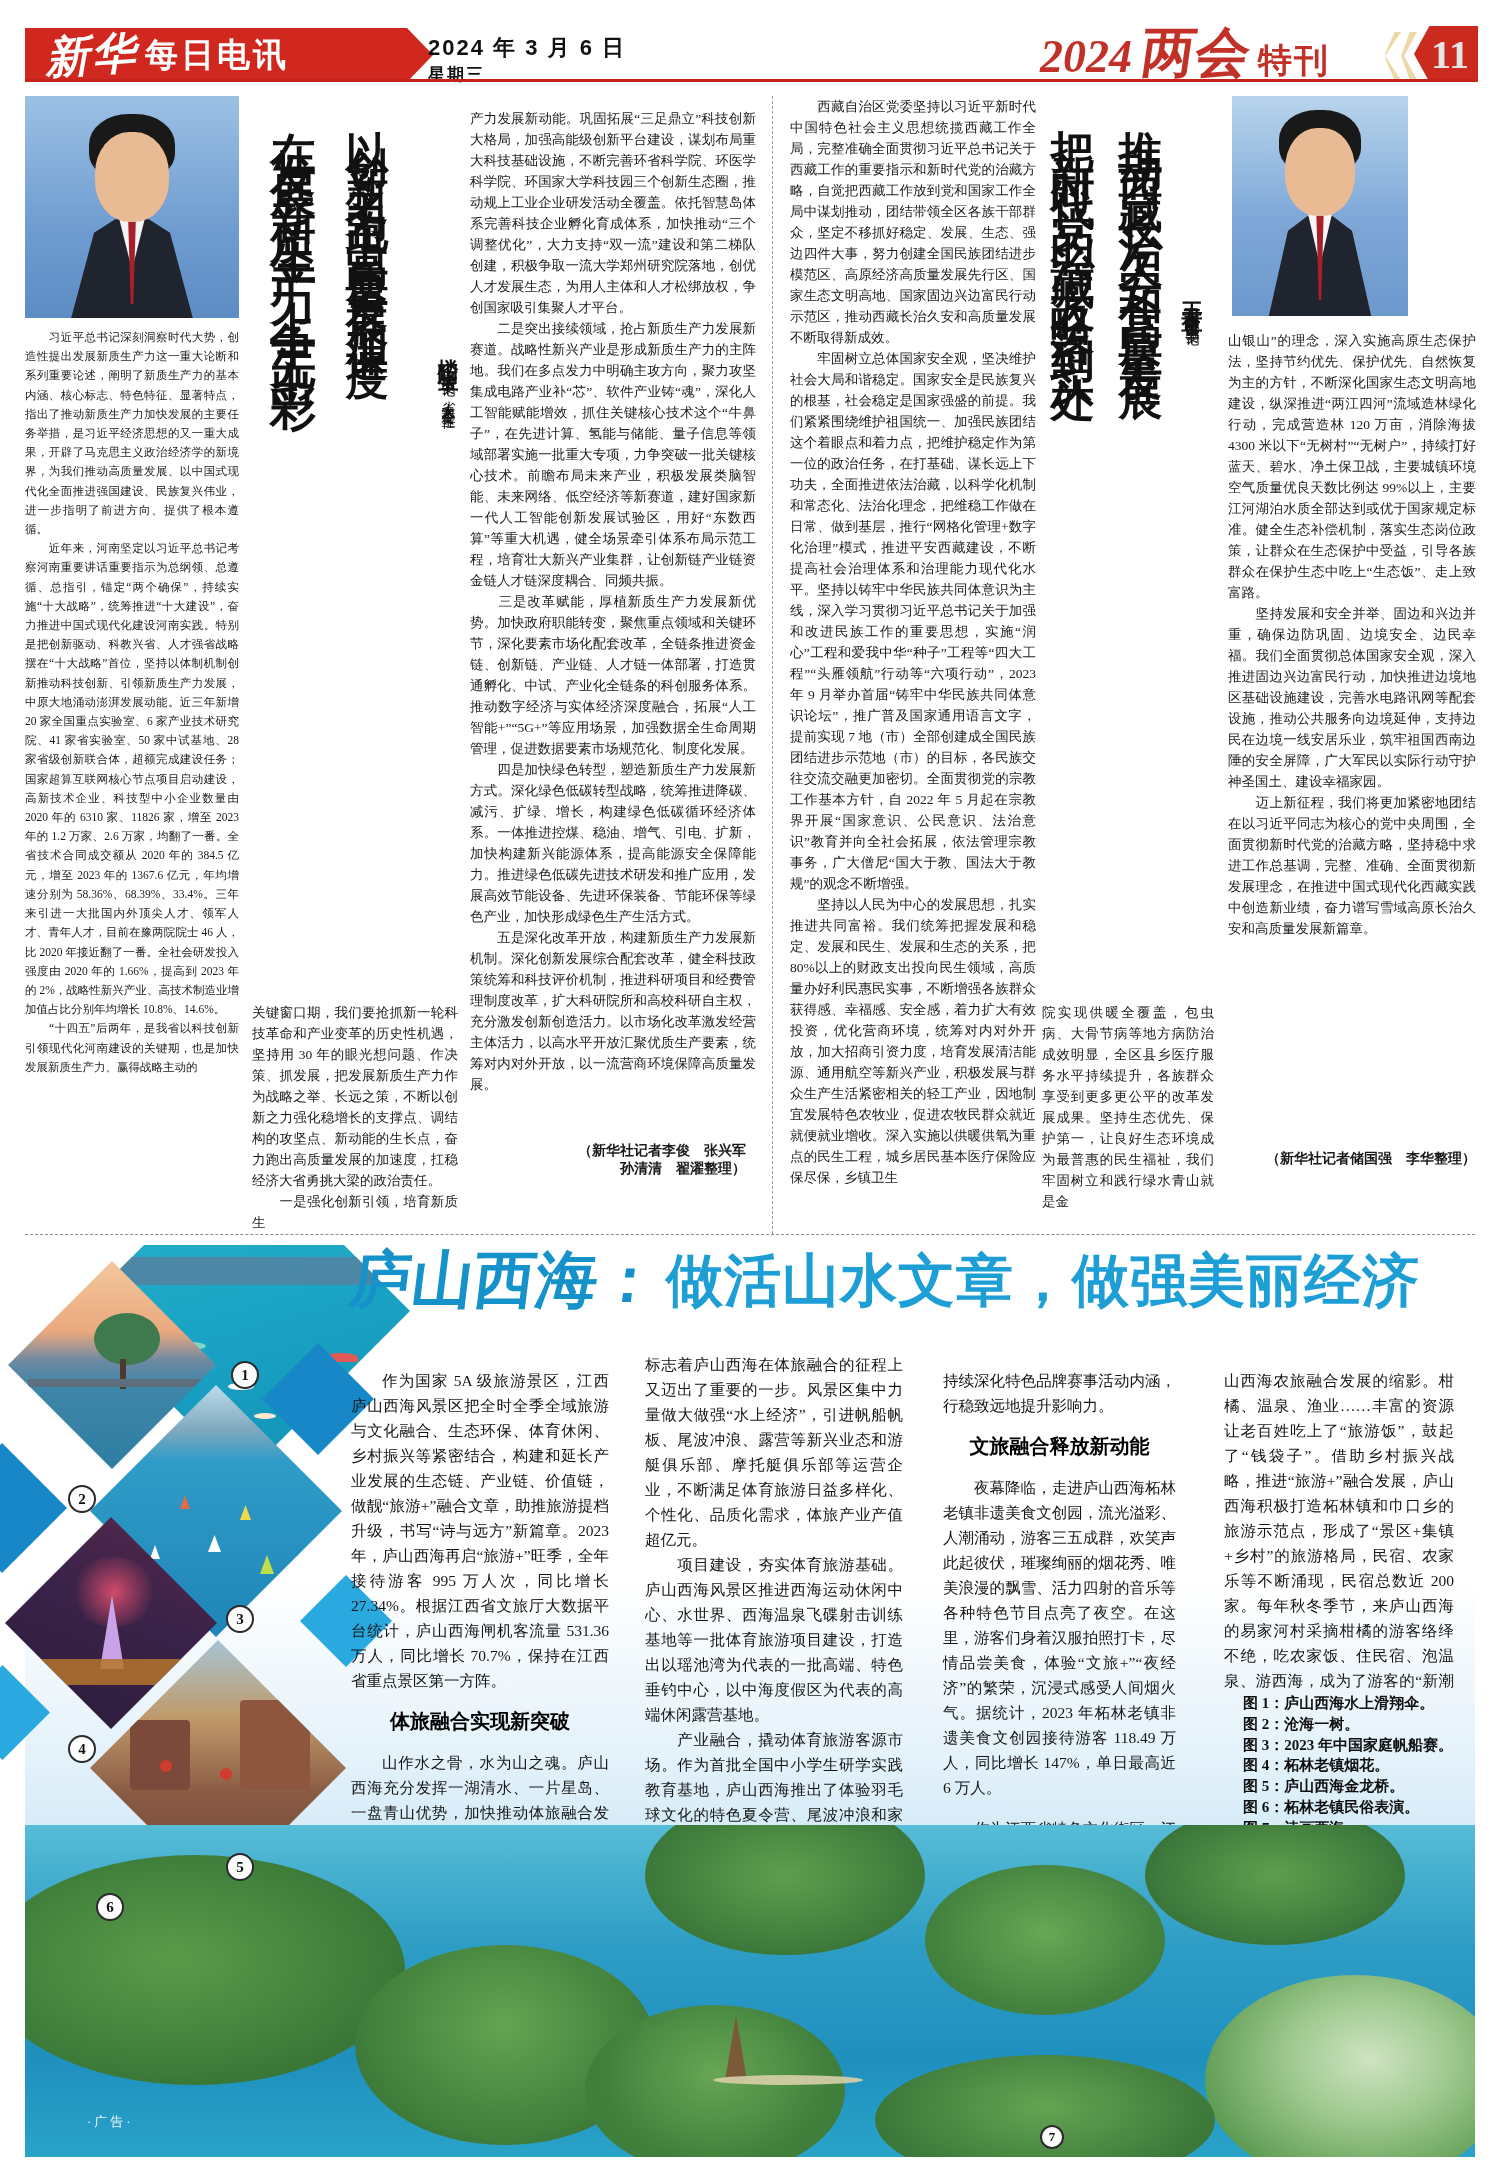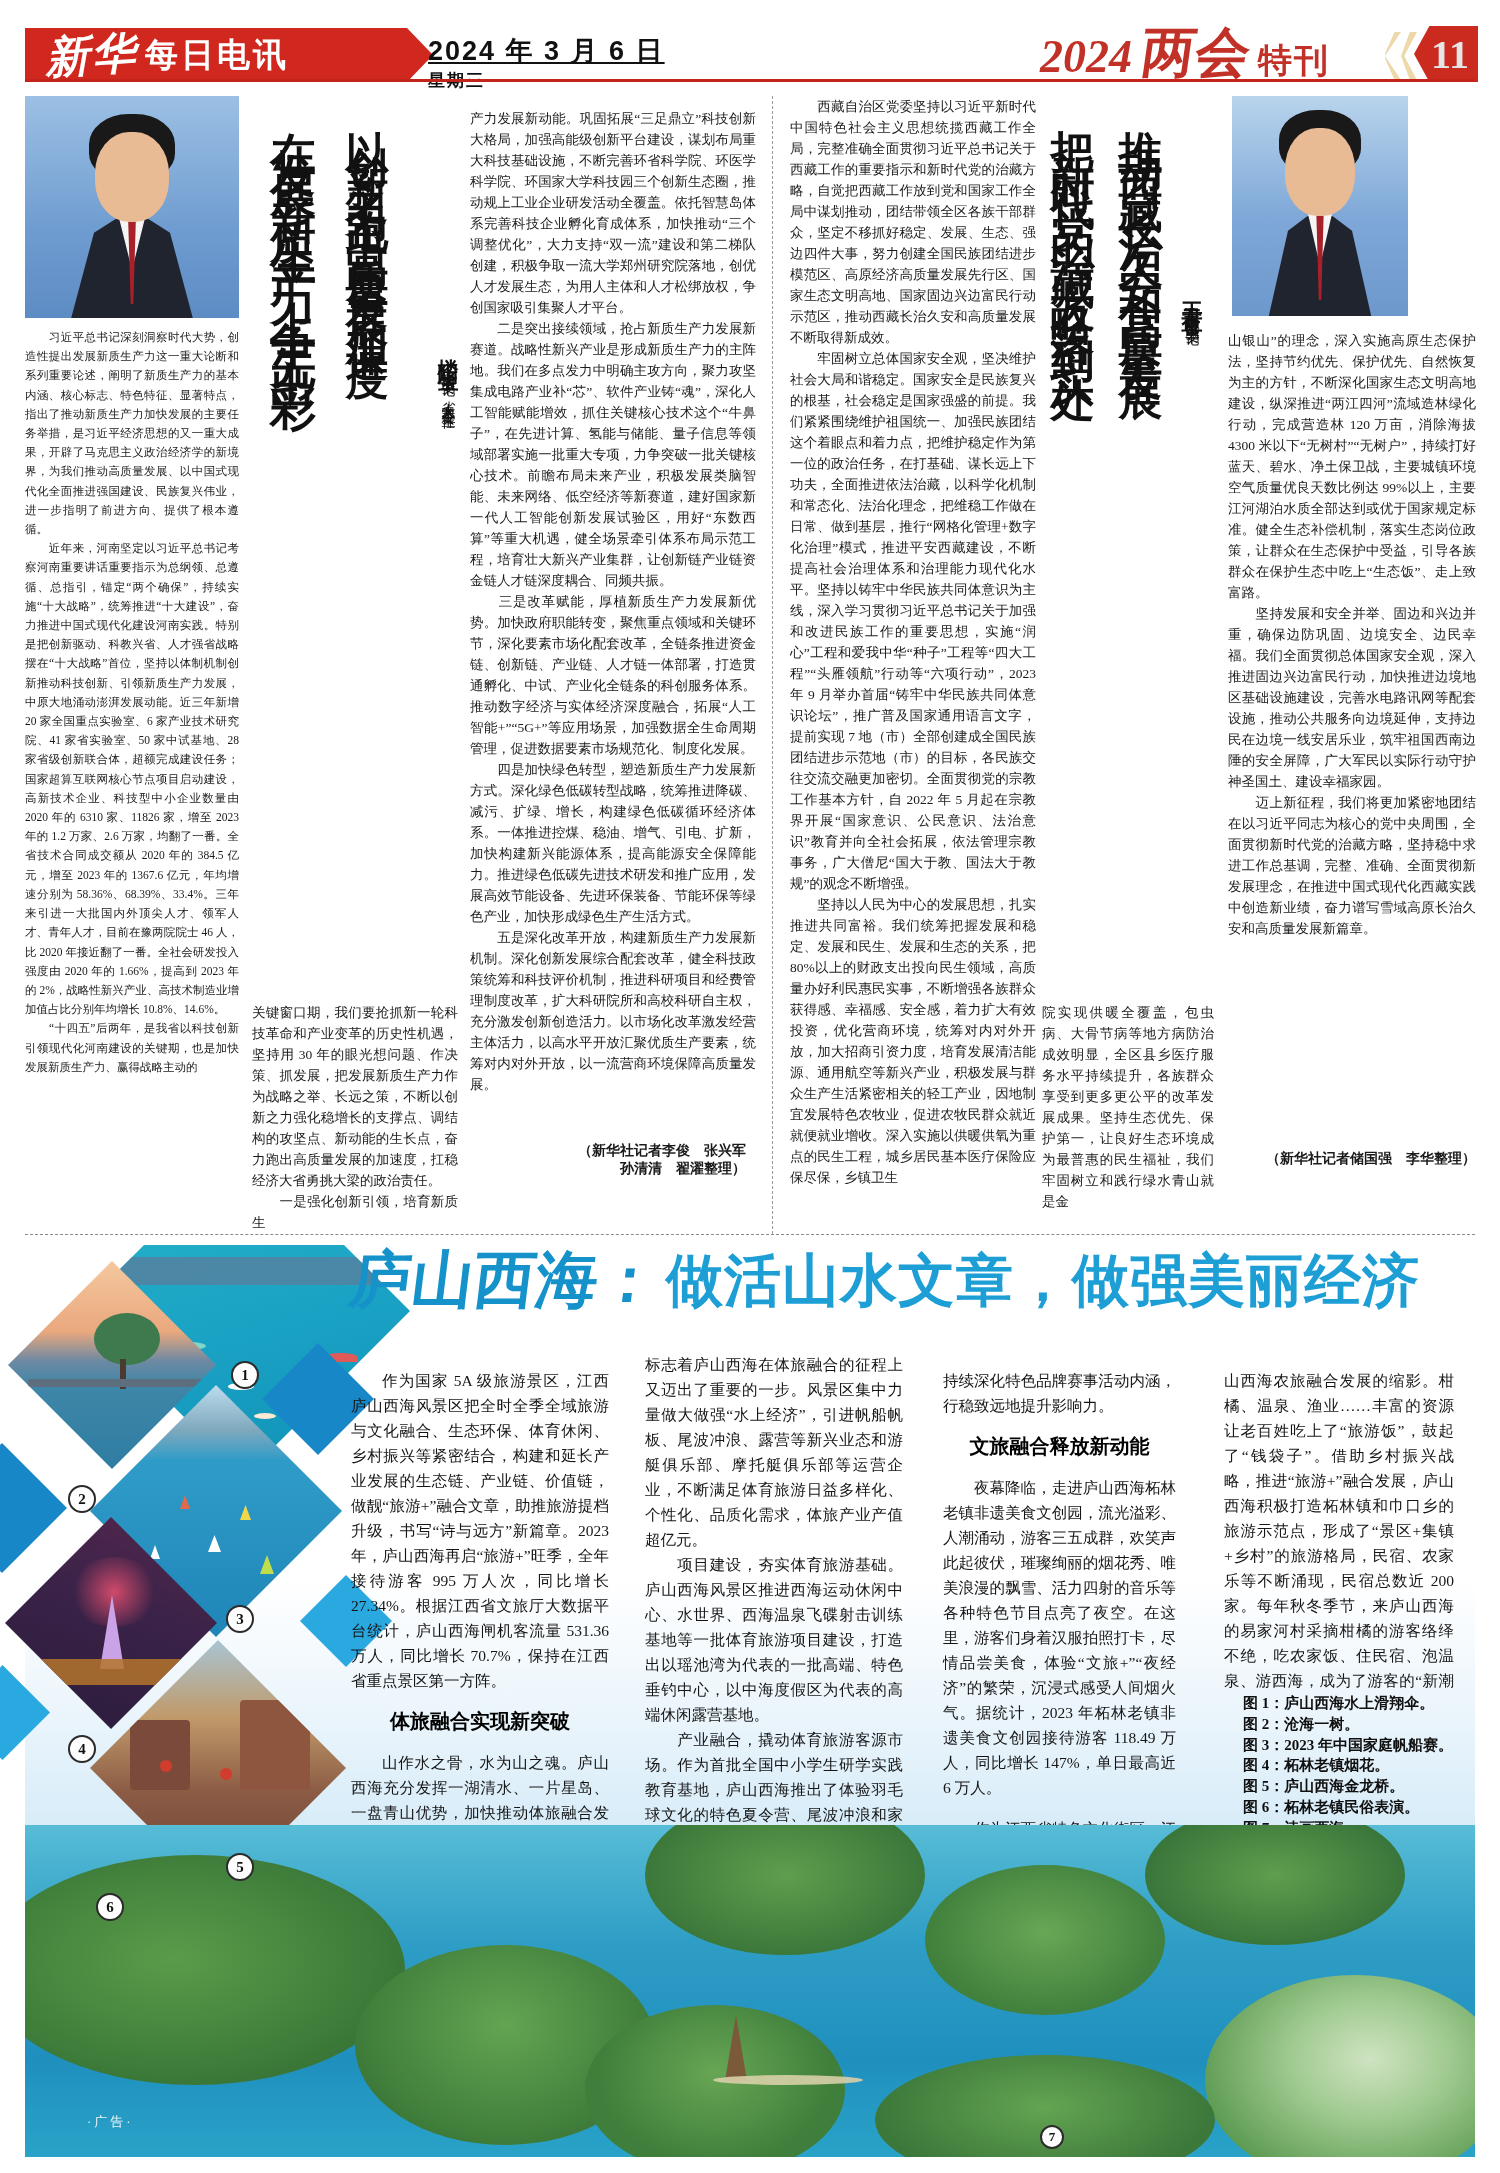--- a/index.html
+++ b/index.html
@@ -7,21 +7,21 @@
         font-family:"Liberation Serif",serif;color:#1a1a1a;}
   
   #banner{position:absolute;left:25px;top:28px;width:408px;height:54px;background:#d0281e;
           clip-path:polygon(0 0,382px 0,408px 27px,382px 54px,0 54px);
           display:flex;align-items:center;padding-left:20px;box-sizing:border-box;color:#fff;}
   .paper-script{font-family:"Liberation Serif",serif;font-style:italic;font-weight:bold;
                 font-size:44px;transform:rotate(-4deg);letter-spacing:2px;margin-right:8px;}
   .paper-rest{font-family:Liberation Serif, serif;font-weight:bold;font-size:33px;letter-spacing:3px;}
   #dateblock{position:absolute;left:428px;top:33px;font-family:"Liberation Sans",sans-serif;
              font-weight:bold;color:#111;}
-  #dateblock .d1{font-size:27px;letter-spacing:2px;text-decoration:underline;}
+  #dateblock .d1{font-size:22px;letter-spacing:2px;}
   #dateblock .d2{font-size:17px;letter-spacing:2px;}
   #redrule{position:absolute;left:25px;top:79px;width:1450px;height:3px;background:#c3231b;}
   #edition{position:absolute;left:1040px;top:22px;height:58px;display:flex;align-items:flex-end;
            color:#c23127;white-space:nowrap;}
   .ed-year{font-family:"Liberation Serif",serif;font-weight:bold;font-style:italic;font-size:46px;line-height:1;margin-right:10px;}
   .ed-brush{font-family:"Liberation Serif",serif;font-weight:bold;font-size:54px;line-height:1;
             transform:skewX(-8deg);margin-right:8px;}
   .ed-suffix{font-family:"Liberation Sans",sans-serif;font-weight:bold;font-size:34px;line-height:1.15;letter-spacing:2px;}
   #chevron{position:absolute;left:1385px;top:32px;width:34px;height:48px;}
   #chevron:before,#chevron:after{content:"";position:absolute;width:16px;height:48px;background:#ecd8a8;}

